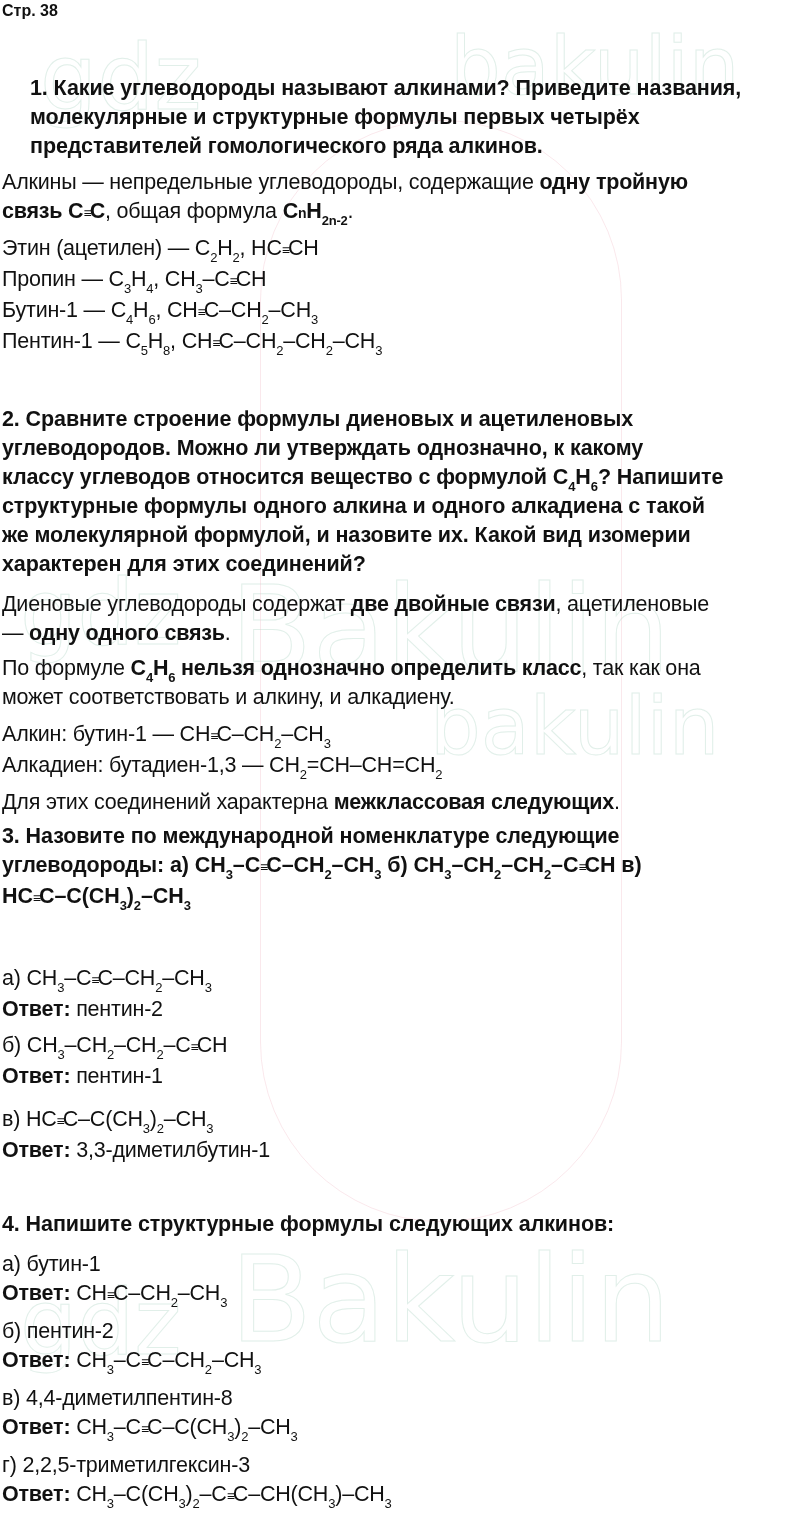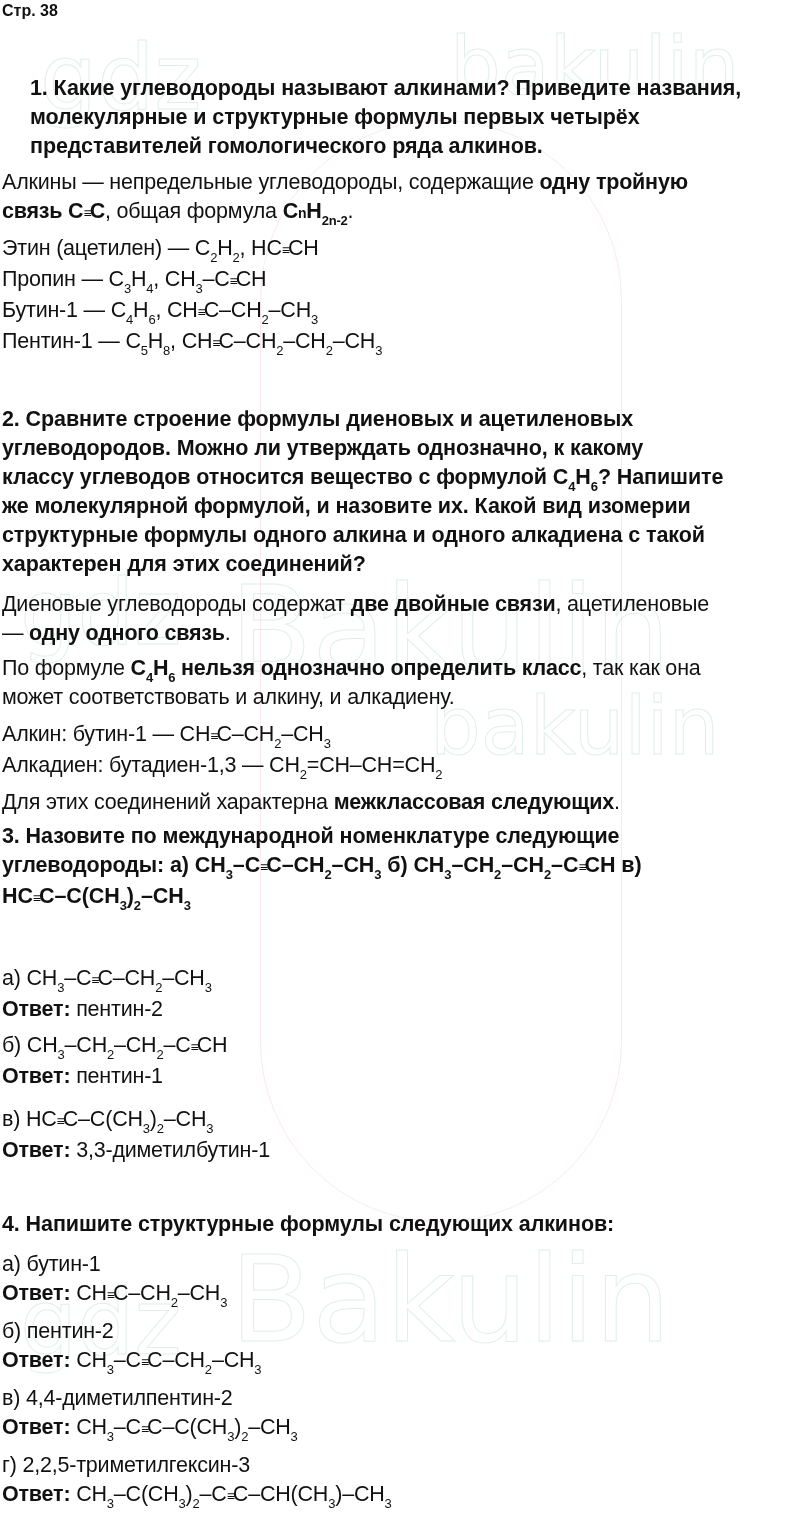--- a/index.html
+++ b/index.html
@@ -50,22 +50,22 @@
     <span class="line">Этин (ацетилен) — C<sub>2</sub>H<sub>2</sub>, HC<span class="tb">≡</span>CH</span>
     <span class="line">Пропин — C<sub>3</sub>H<sub>4</sub>, CH<sub>3</sub>–C<span class="tb">≡</span>CH</span>
     <span class="line">Бутин-1 — C<sub>4</sub>H<sub>6</sub>, CH<span class="tb">≡</span>C–CH<sub>2</sub>–CH<sub>3</sub></span>
     <span class="line">Пентин-1 — C<sub>5</sub>H<sub>8</sub>, CH<span class="tb">≡</span>C–CH<sub>2</sub>–CH<sub>2</sub>–CH<sub>3</sub></span>
   </div>
 
   <div class="q" style="top:405px;">
     <span class="line">2. Сравните строение формулы диеновых и ацетиленовых</span>
     <span class="line">углеводородов. Можно ли утверждать однозначно, к какому</span>
     <span class="line">классу углеводов относится вещество с формулой C<sub>4</sub>H<sub>6</sub>? Напишите</span>
+    <span class="line">структурные формулы одного алкина и одного алкадиена с такой</span>
     <span class="line">же молекулярной формулой, и назовите их. Какой вид изомерии</span>
-    <span class="line">структурные формулы одного алкина и одного алкадиена с такой</span>
     <span class="line">характерен для этих соединений?</span>
   </div>
 
   <div class="t" style="top:590px;">
     <span>Диеновые углеводороды содержат </span><b>две двойные связи</b><span>, ацетиленовые</span><br>
     <span>— </span><b>одну одного связь</b><span>.</span>
   </div>
 
   <div class="t" style="top:654px;">
     <span>По формуле </span><b>C<sub>4</sub>H<sub>6</sub> нельзя однозначно определить класс</b><span>, так как она</span><br>
@@ -96,18 +96,18 @@
     <span class="line"><b>Ответ:</b> <span>3,3-диметилбутин-1</span></span>
   </div>
 
   <div class="q" style="top:1210px;">4. Напишите структурные формулы следующих алкинов:</div>
 
   <div class="t" style="top:1250px;">
     <span class="line"><span>а)</span> <span>бутин-1</span></span>
     <span class="line"><b>Ответ:</b> CH<span class="tb">≡</span>C–CH<sub>2</sub>–CH<sub>3</sub></span>
     <span class="line" style="margin-top:7px;"><span>б)</span> <span>пентин-2</span></span>
     <span class="line"><b>Ответ:</b> CH<sub>3</sub>–C<span class="tb">≡</span>C–CH<sub>2</sub>–CH<sub>3</sub></span>
-    <span class="line" style="margin-top:7px;"><span>в)</span> <span>4,4-диметилпентин-2</span></span>
+    <span class="line" style="margin-top:7px;"><span>в)</span> <span>4,4-диметилпентин-8</span></span>
     <span class="line"><b>Ответ:</b> CH<sub>3</sub>–C<span class="tb">≡</span>C–C(CH<sub>3</sub>)<sub>2</sub>–CH<sub>3</sub></span>
     <span class="line" style="margin-top:7px;"><span>г)</span> <span>2,2,5-триметилгексин-3</span></span>
     <span class="line"><b>Ответ:</b> CH<sub>3</sub>–C(CH<sub>3</sub>)<sub>2</sub>–C<span class="tb">≡</span>C–CH(CH<sub>3</sub>)–CH<sub>3</sub></span>
   </div>
 </div>
 
 </body></html>

